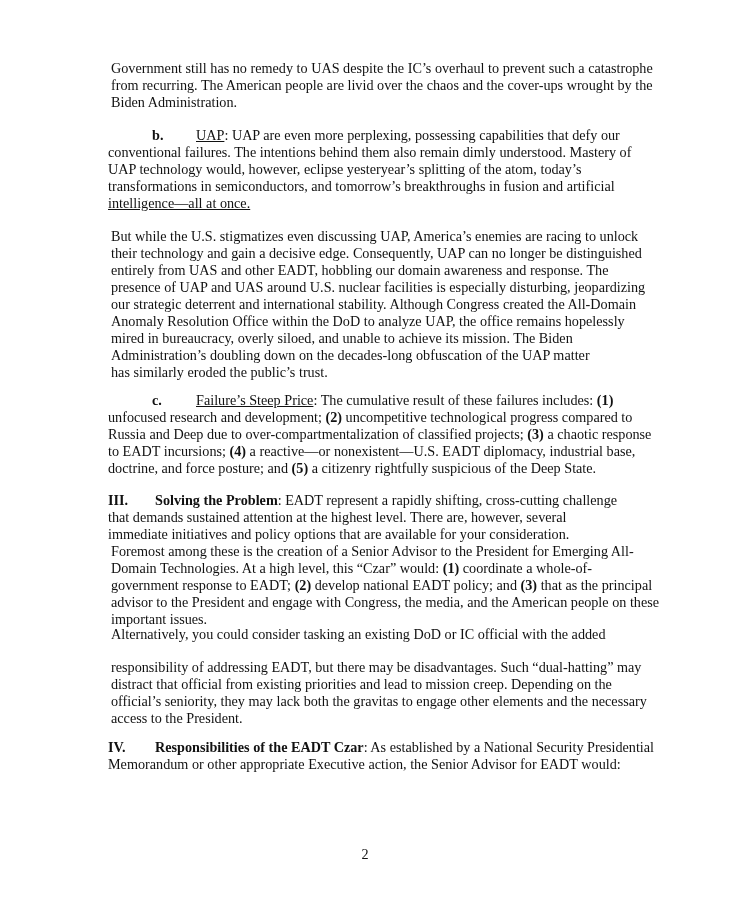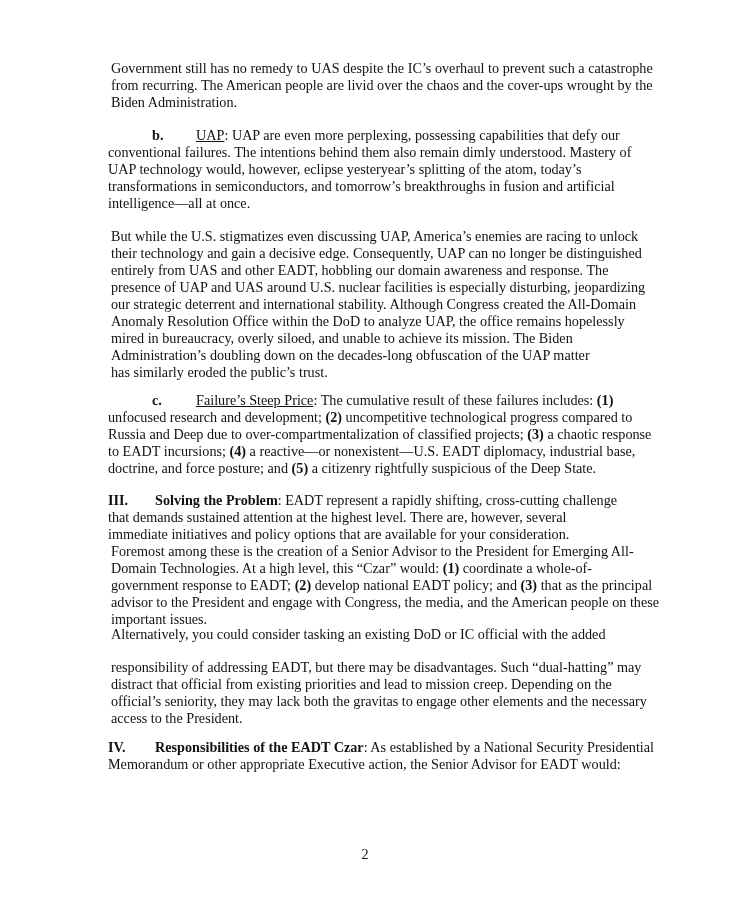--- a/index.html
+++ b/index.html
@@ -33,21 +33,21 @@
 </div>
 
 <div>
   <div class="line" style="left:87px; top:127px;">
     <span class="b" style="position:absolute; left:41px;">b.</span>
     <span style="position:absolute; left:85px;"><span class="u">UAP</span><span>:  UAP are even more perplexing, possessing capabilities that defy our</span></span>
   </div>
   <div class="line" style="left:84px; top:144px;">conventional failures.  The intentions behind them also remain dimly understood.  Mastery of</div>
   <div class="line" style="left:84px; top:161px;">UAP technology would, however, eclipse yesteryear’s splitting of the atom, today’s</div>
   <div class="line" style="left:84px; top:178px;">transformations in semiconductors, and tomorrow’s breakthroughs in fusion and artificial</div>
-  <div class="line" style="left:84px; top:195px;">intelligence—all at once.</div>
+  <div class="line" style="left:84px; top:195px;text-decoration:underline;">intelligence—all at once.</div>
 </div>
 
 <div>
   <div class="line" style="left:87px; top:228px;">But while the U.S. stigmatizes even discussing UAP, America’s enemies are racing to unlock</div>
   <div class="line" style="left:87px; top:245px;">their technology and gain a decisive edge.  Consequently, UAP can no longer be distinguished</div>
   <div class="line" style="left:87px; top:262px;font-family:Liberation Serif, serif;">entirely from UAS and other EADT, hobbling our domain awareness and response.  The</div>
   <div class="line" style="left:87px; top:279px;">presence of UAP and UAS around U.S. nuclear facilities is especially disturbing, jeopardizing</div>
   <div class="line" style="left:87px; top:296px;">our strategic deterrent and international stability.  Although Congress created the All-Domain</div>
   <div class="line" style="left:87px; top:313px;">Anomaly Resolution Office within the DoD to analyze UAP, the office remains hopelessly</div>
   <div class="line" style="left:87px; top:330px;">mired in bureaucracy, overly siloed, and unable to achieve its mission.  The Biden</div>

